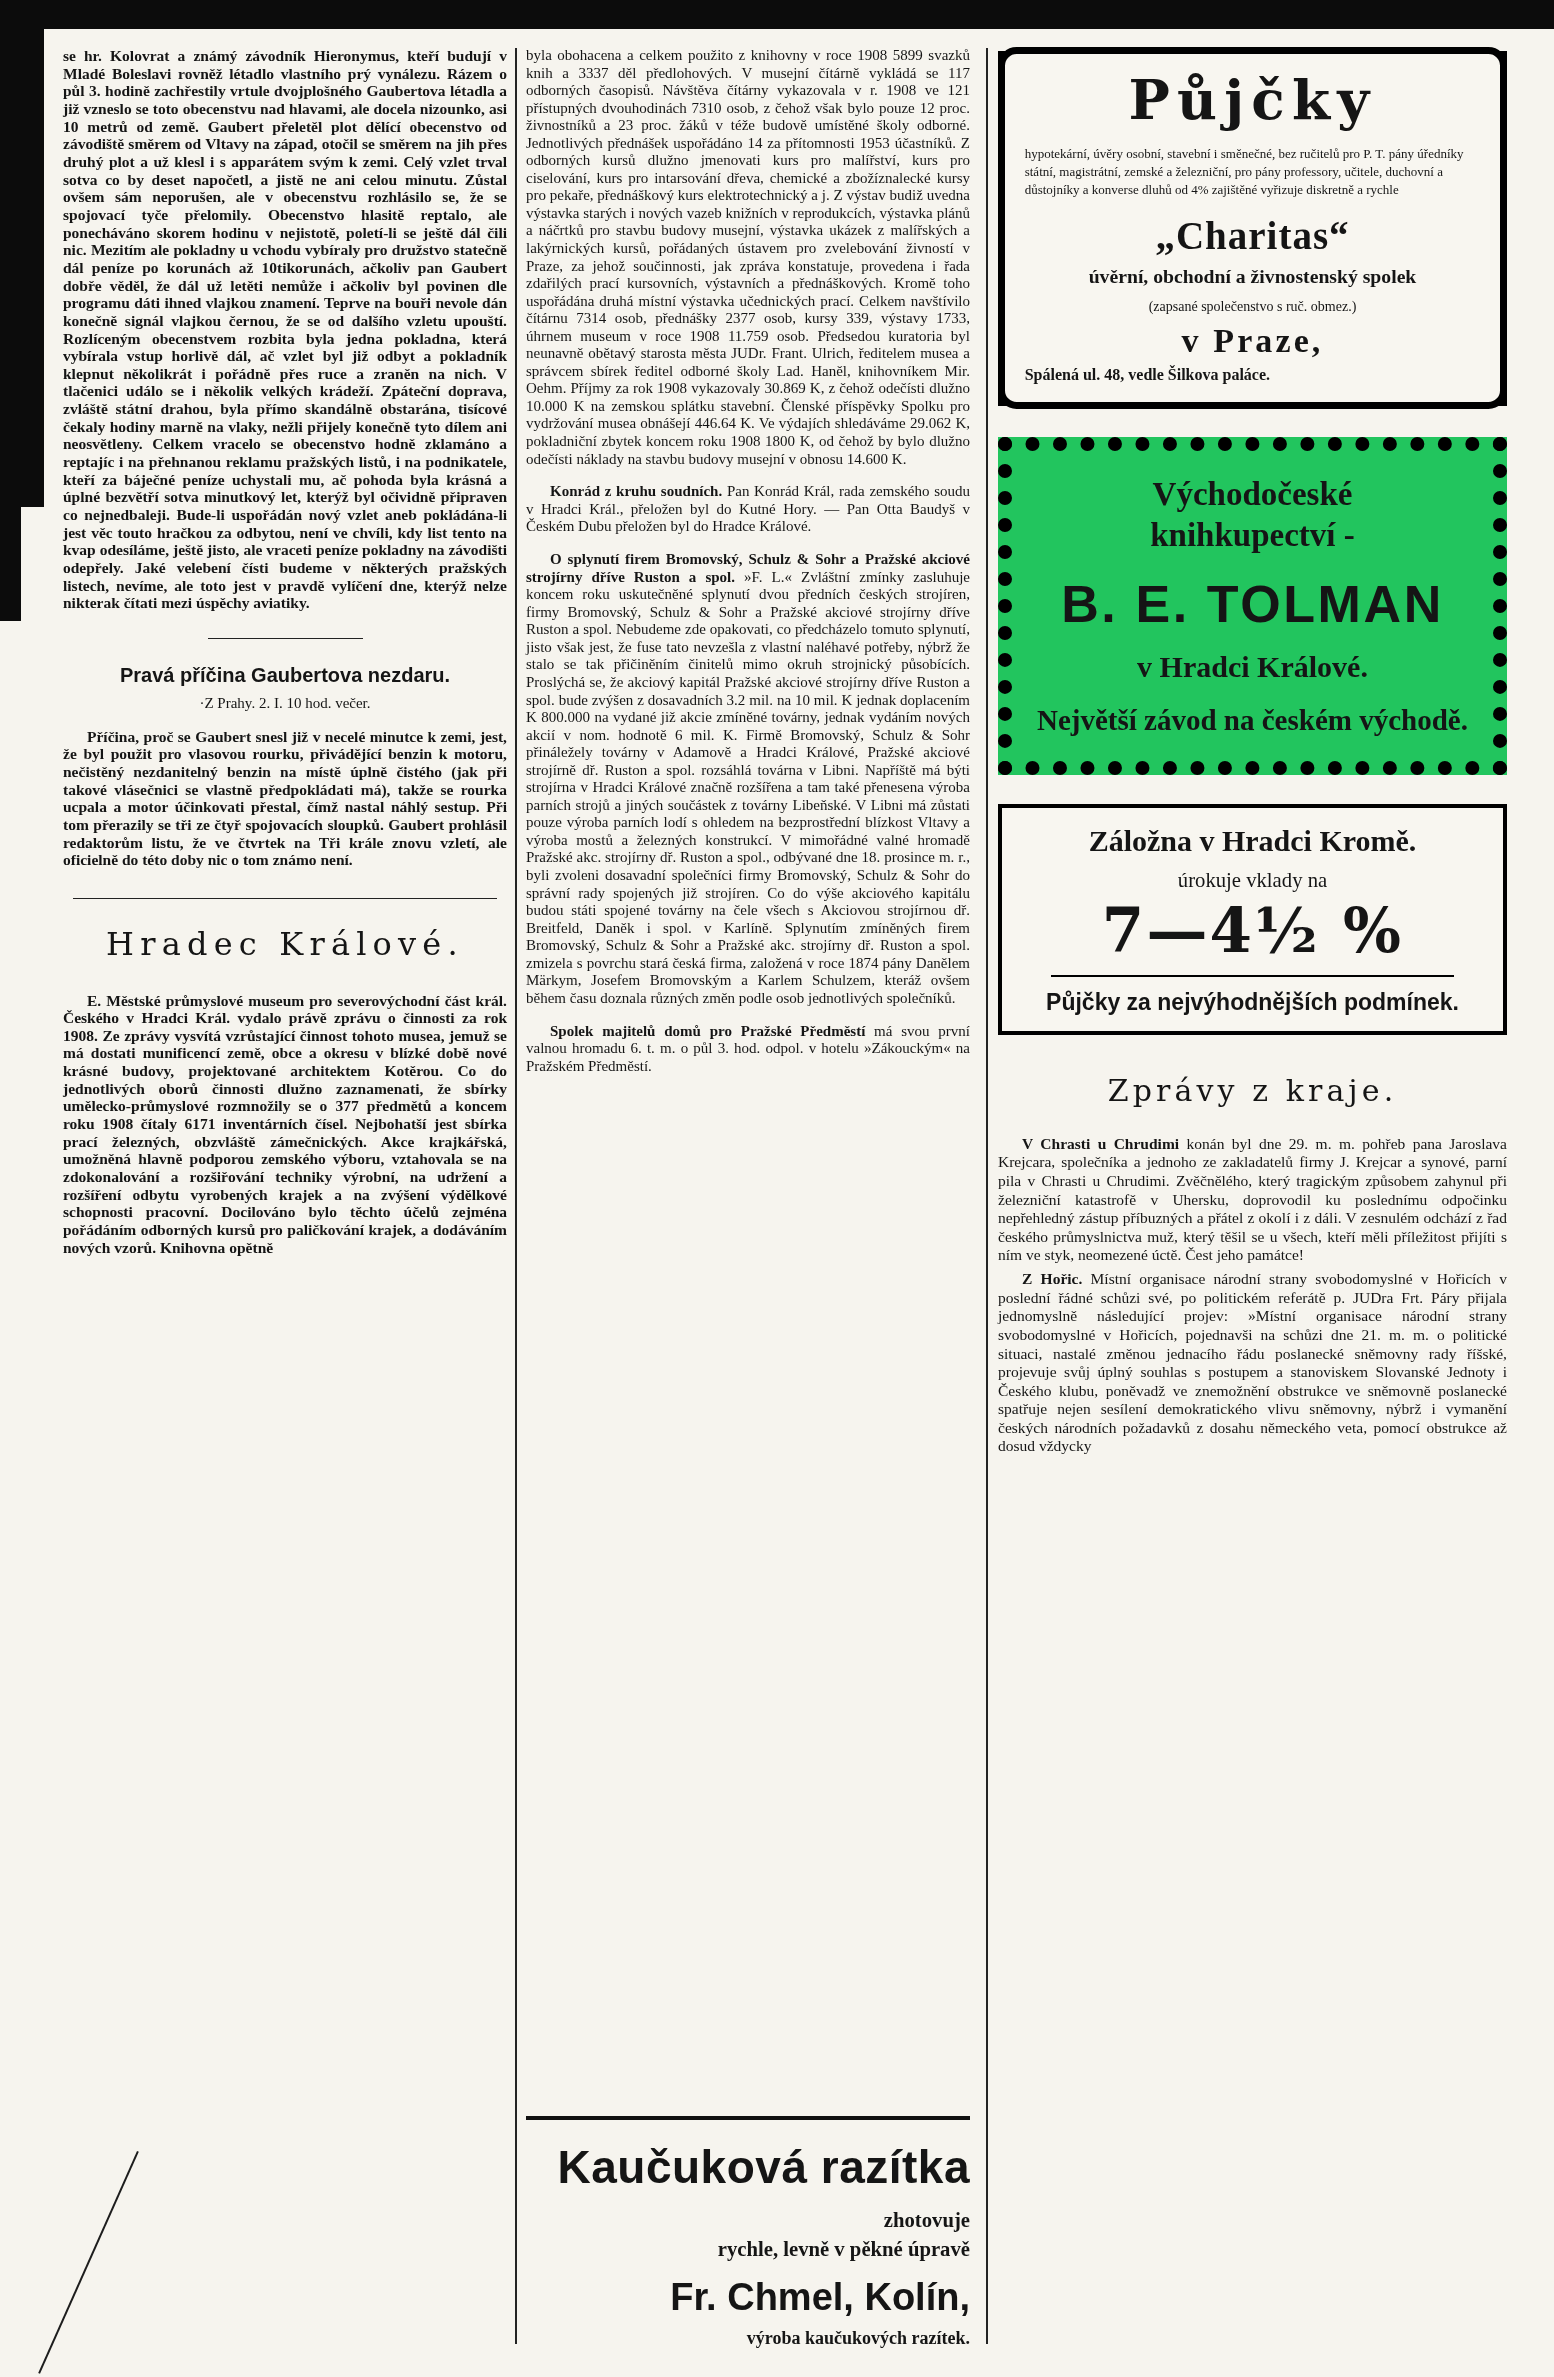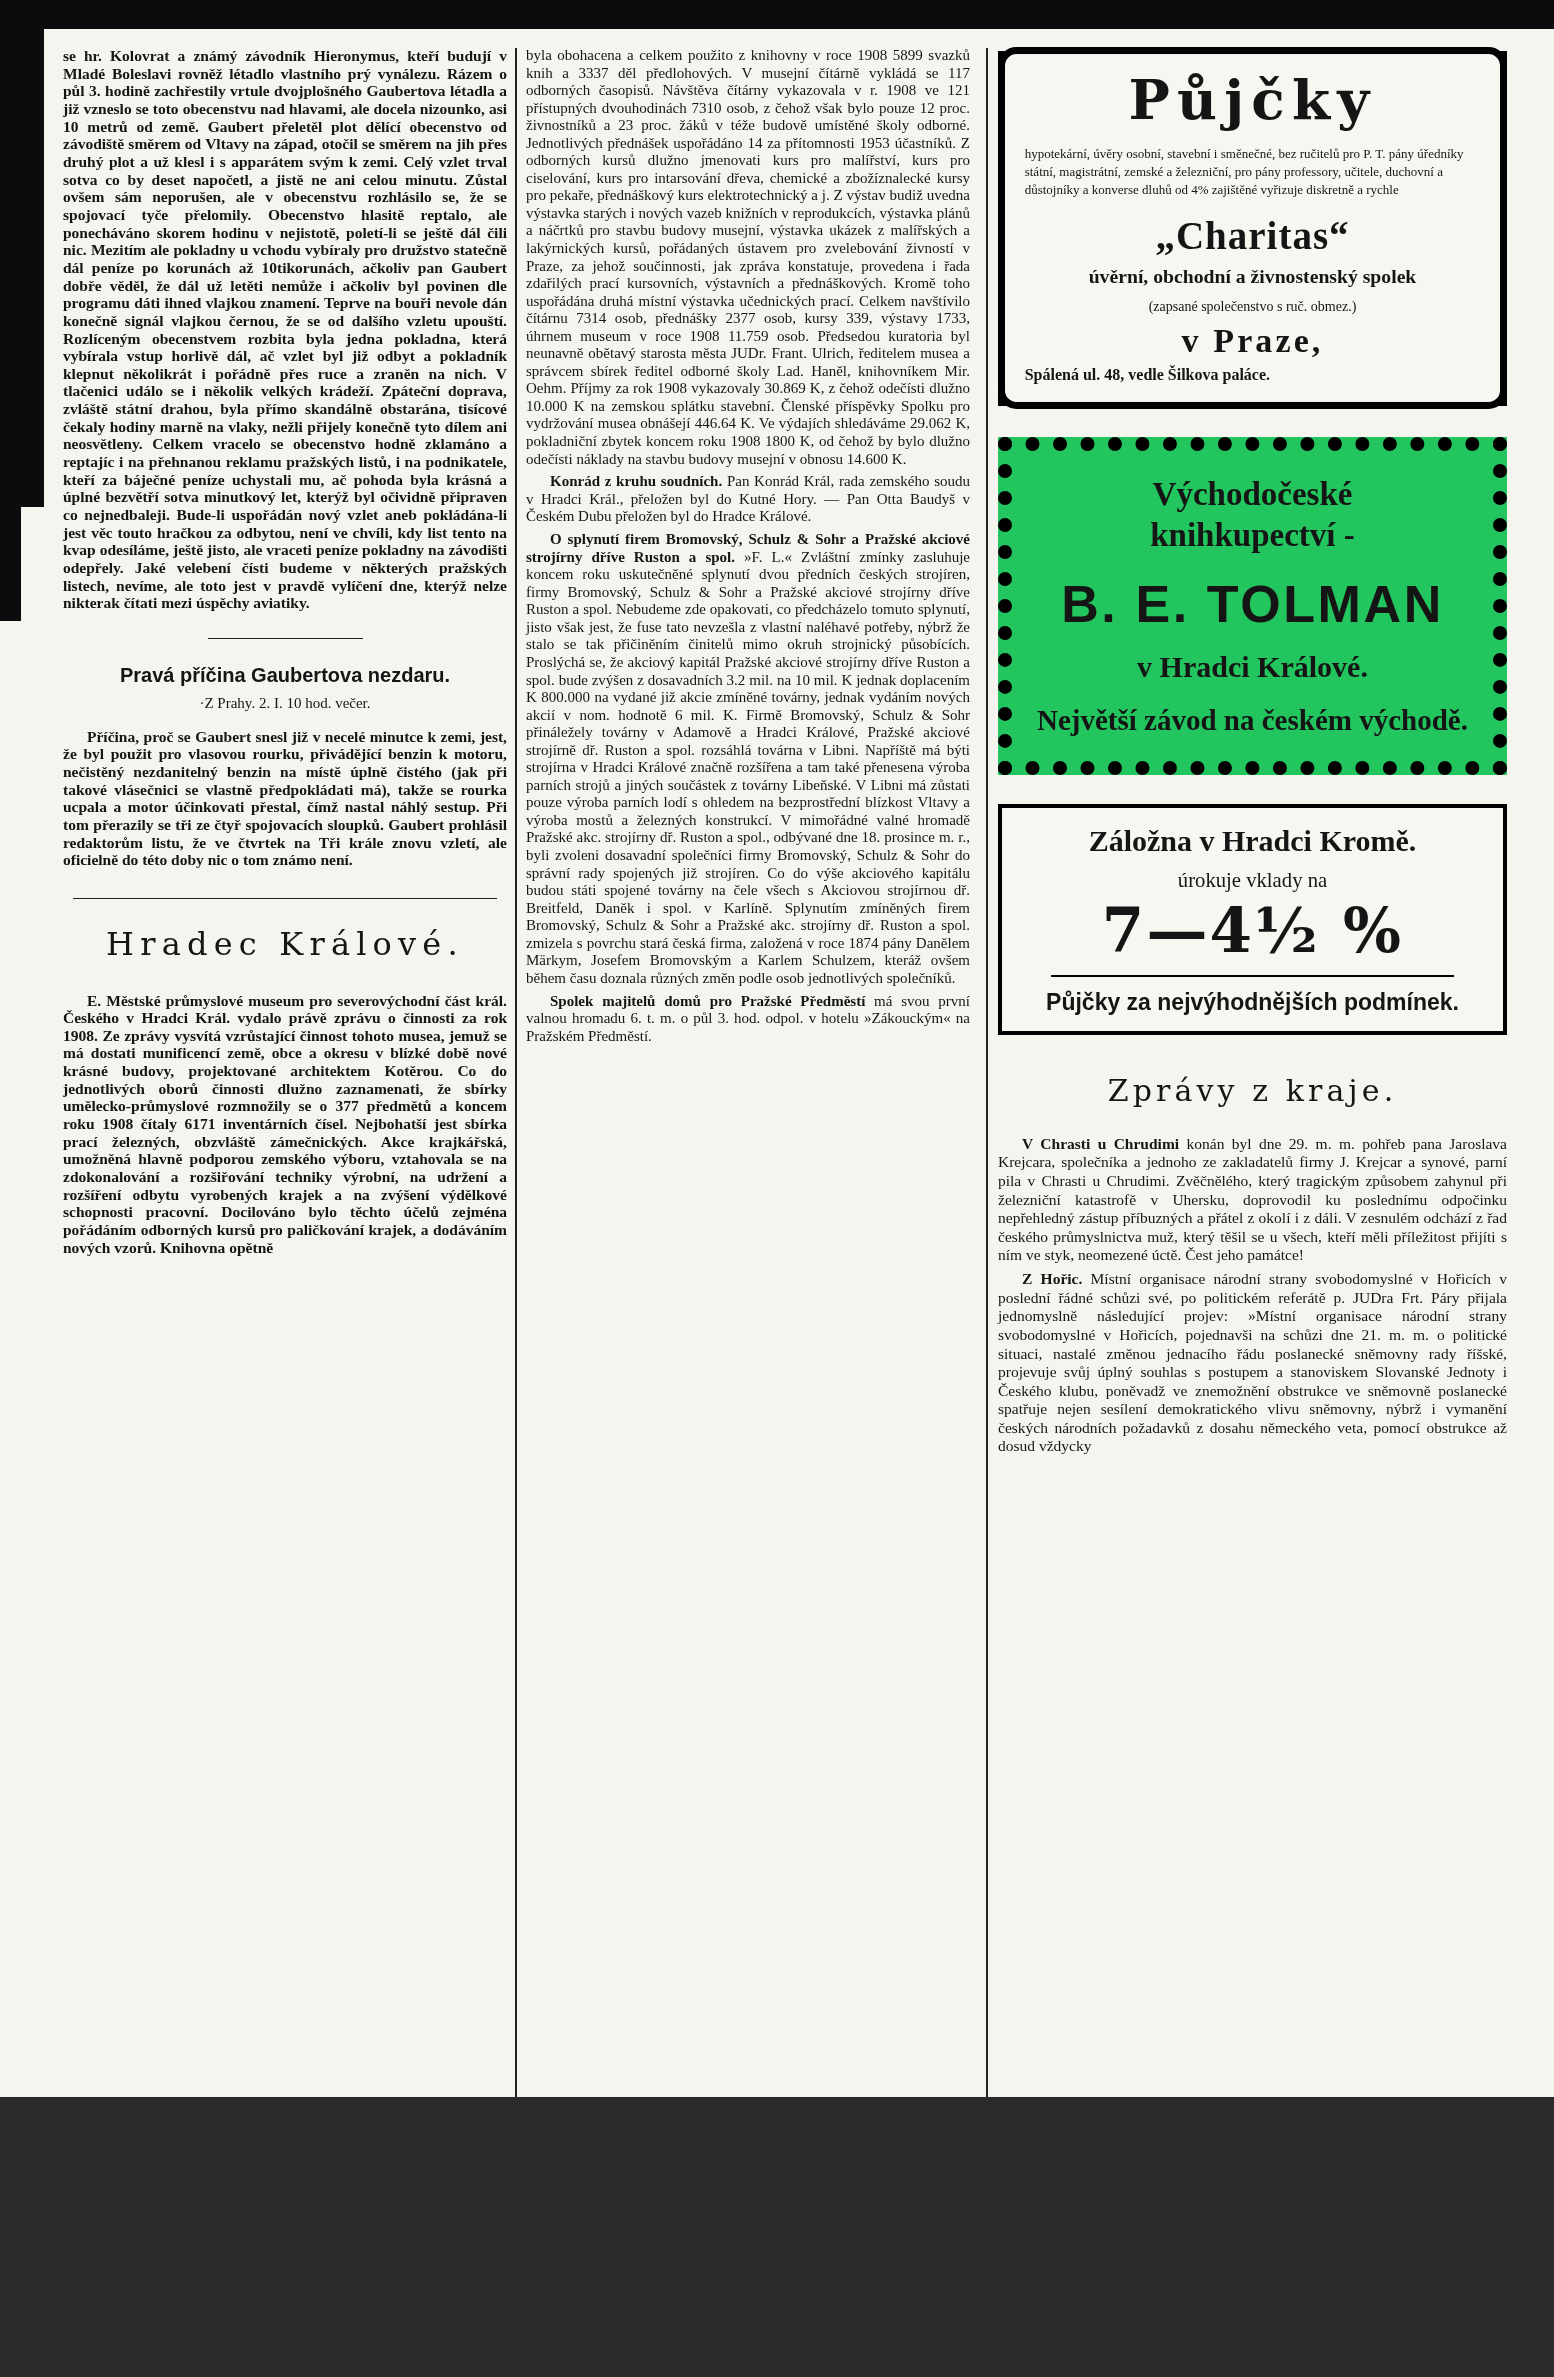--- a/index.html
+++ b/index.html
@@ -1,32 +1,32 @@
 <!DOCTYPE html>
 <html style="font-size:8.3px"><head>
 <meta charset="utf-8">
 <style>
   html,body { margin:0; padding:0; background:#2b2b2b; }
   .page {
-    position:relative; width:1554px; height:2097px; margin:0 auto;
+    position:relative; width:1554px; height:2377px; margin:0 auto;
     background:#f6f4ee; color:#151515; overflow:hidden;
     font-family:"Liberation Serif", serif;
   }
   
   .topbar   { position:absolute; top:0; left:0; width:1554px; height:29px; background:#0c0c0c; }
   .leftstrip{ position:absolute; top:0; left:0; width:44px; height:507px; background:#0c0c0c; }
   .leftstrip2{ position:absolute; top:507px; left:0; width:20.7px; height:114px; background:#0c0c0c; }
   .crease   { position:absolute; left:137px; top:2151px; width:2.1px; height:243px; background:#1d1d1d; transform:rotate(24deg); transform-origin:top left; }
 
   .vrule { position:absolute; top:48px; width:1.6px; height:2296px; background:#232323; }
   #vrule1 { left:515px; } #vrule2 { left:986px; }
 
   .col { position:absolute; top:47px; text-align:justify; }
   #col1 { left:63px;  width:444px; font-size:15.5px; line-height:1.14; font-weight:bold; }
-  #col2 { left:526px; width:444px; font-size:15px; line-height:1.17; display:flex; flex-direction:column; height:2307px; }
+  #col2 { left:526px; width:444px; font-size:15px; line-height:1.17; display:flex; flex-direction:column; height:2307px;gap:10px; }
   #col3 { left:998px; width:509px; }
 
   p.body-para { margin:0 0 5.2px 0; text-indent:24px; }
   p.no-indent { text-indent:0; }
 
   .divider-short { border:none; border-top:1.6px solid #222; width:155px; margin:26px auto 0; }
   .subhead {
     font-family:"Liberation Sans", sans-serif; font-weight:bold; font-size:20px;
     text-align:center; text-indent:0; margin:23px 31px 7.2px; line-height:1.3;
   }

